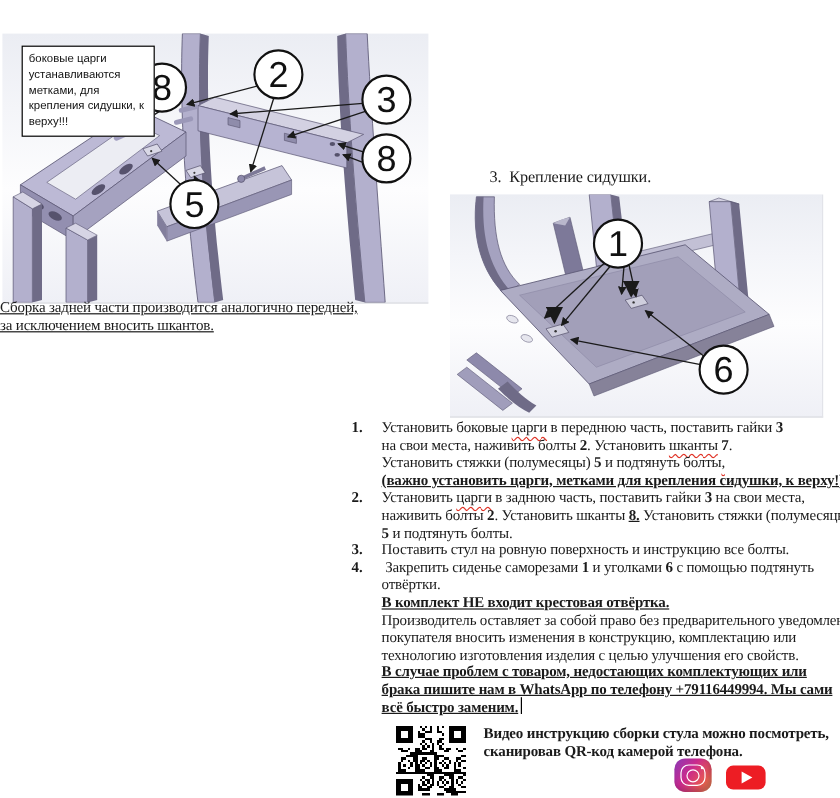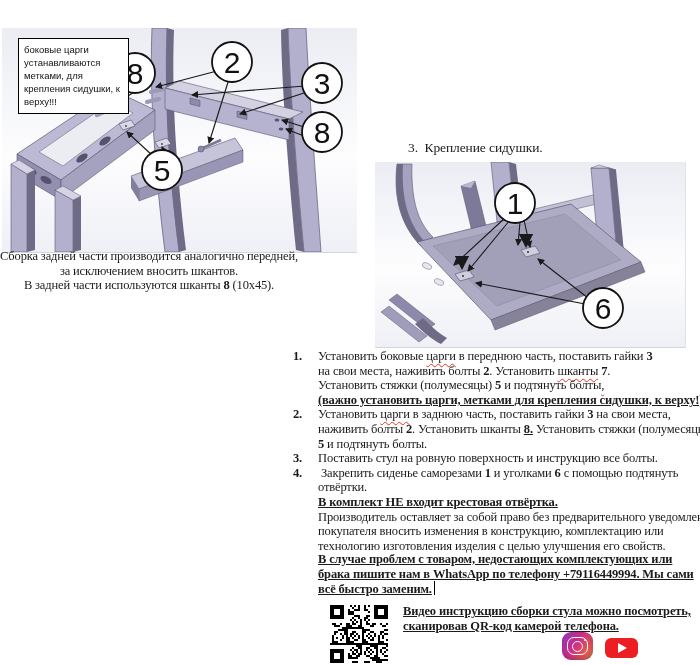--- a/index.html
+++ b/index.html
@@ -13,37 +13,37 @@
   #diagram1{left:2px;top:28px;width:355px;height:224px;border-bottom:1px solid #d5d6dd;}
   #diagram2{left:375px;top:162px;width:310px;height:185px;border-bottom:1px solid #d5d6dd;border-right:1px solid #e2e3e9;}
   #diagram1 svg,#diagram2 svg{display:block;}
   
   .notebox{left:16px;top:10px;width:100px;background:#fff;border:1.6px solid #000;
            padding:4px 4px 5px 5px;font-family:"Liberation Sans",sans-serif;
            font-size:9.5px;line-height:13px;color:#111;}
   
   .balloon-num{font-family:"Liberation Sans",sans-serif;font-size:30px;fill:#111;}
   
-  #midtext{left:0;top:249px;width:298px;text-align:center;font-size:12.5px;line-height:15px;letter-spacing:-.15px;}
+  #midtext{left:0;top:249px;width:298px;font-size:12.5px;line-height:15px;letter-spacing:-.15px;text-decoration:underline;}
   
   #instructions{left:293px;top:349px;font-size:12.5px;line-height:14.6px;letter-spacing:-.15px;white-space:nowrap;}
   .item{display:flex;}
   .item .num{width:25px;flex:none;font-weight:bold;}
   .line{height:14.6px;}
   .b{font-weight:bold;}
   .u{text-decoration:underline;}
   .w{text-decoration:underline;text-decoration-style:wavy;text-decoration-color:#e03428;
      text-decoration-thickness:1px;text-underline-offset:2.5px;text-align:right;}
   
   #contact{left:318px;top:552px;font-size:12.5px;line-height:14.8px;letter-spacing:-.15px;white-space:nowrap;}
   #contact .line span span{font-weight:bold;text-decoration:underline;}
   .cursor{display:inline-block;width:1.4px;height:14px;background:#000;margin-left:2px;vertical-align:-2px;}
   
   #qr-block{left:328px;top:605px;}
-  #qr-text{left:403px;top:604px;font-size:12.5px;line-height:15.5px;letter-spacing:-.15px;font-weight:bold;white-space:nowrap;text-decoration:underline;}
+  #qr-text{left:403px;top:604px;font-size:12.5px;line-height:15.5px;letter-spacing:-.15px;font-weight:bold;white-space:nowrap;}
   
   #insta{left:562px;top:632px;width:31px;height:28px;border-radius:9px;
          background:linear-gradient(125deg,#8a3ab9 0%,#c92a8d 40%,#e95950 75%,#f0a13c 100%);
          box-shadow:inset -2px -3px 4px rgba(90,20,90,.35);}
   #insta .cam{position:absolute;left:5px;top:5px;right:5px;bottom:5px;border:1.7px solid #fff;border-radius:7px;}
   #insta .lens{position:absolute;left:50%;top:50%;width:9px;height:9px;margin:-5.5px 0 0 -5.5px;border:1.7px solid #fff;border-radius:50%;}
   #insta .dot{position:absolute;right:7px;top:6.5px;width:2.4px;height:2.4px;border-radius:50%;background:#fff;}
   #yt{left:605px;top:638px;width:33px;height:20px;border-radius:6px;background:#ed1d24;}
   #yt .tri{position:absolute;left:13px;top:5px;width:0;height:0;
            border-top:5px solid transparent;border-bottom:5px solid transparent;border-left:9px solid #fff;}
@@ -141,21 +141,20 @@
       <circle cx="160" cy="142" r="20" fill="#fff" stroke="#111" stroke-width="1.8"></circle>
       <text class="balloon-num" x="160" y="152.5" text-anchor="middle">5</text>
     </g>
   </svg>
   <div class="abs notebox">боковые царги устанавливаются метками, для крепления сидушки, к верху!!!</div>
 </div>
 
 <div id="midtext" class="abs">
   <div class="line"><span>Сборка задней части производится аналогично передней,</span></div>
   <div class="line"><span>за исключением вносить шкантов.</span></div>
-  <div class="line"><span>В задней части используются шканты </span><span class="b">8</span><span> (10х45).</span></div>
 </div>
 
 <div class="abs h-title" style="left:408px;top:140px;">3.&nbsp; Крепление сидушки.</div>
 
 <div id="diagram2" class="abs diagram">
   <svg width="310" height="185" viewBox="0 0 310 185">
 
     <path d="M14,138 L52,168 L60,162 L22,132 Z" fill="#8d89ab" stroke="#5b5773" stroke-width="0.5"></path>
     <path d="M6,150 L44,180 L52,174 L14,144 Z" fill="#a09dbb" stroke="#5b5773" stroke-width="0.5"></path>
     <path d="M40,162 C50,172 58,178 66,182 L72,176 C62,170 56,164 48,156 Z" fill="#6f6b87"></path>

